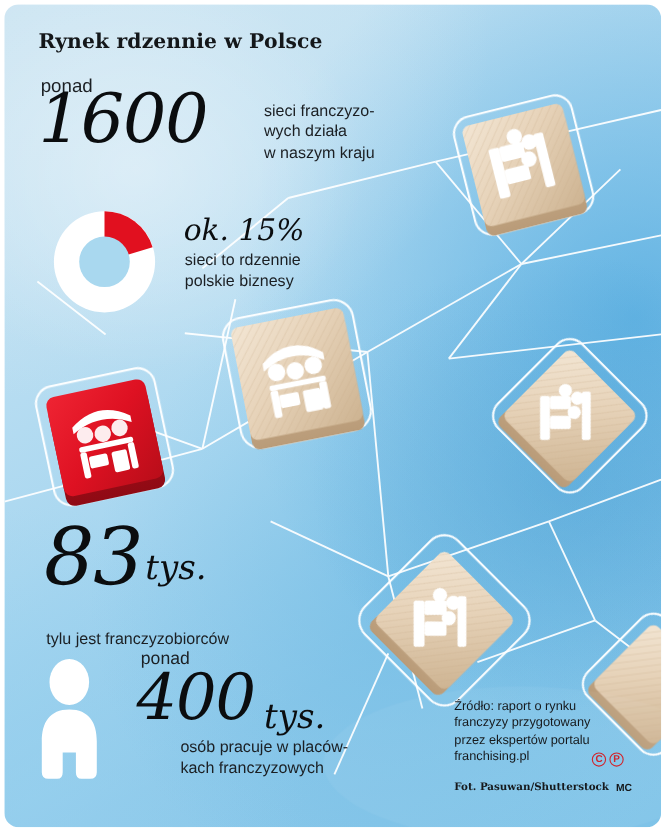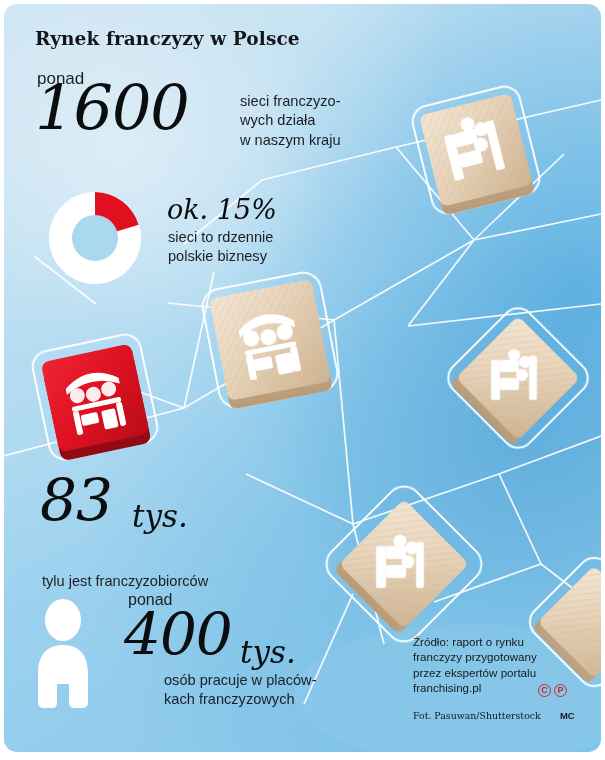--- a/index.html
+++ b/index.html
@@ -98,21 +98,21 @@
   #stat-donut .pct{
     position:absolute; left:130px; top:14px;
     font-family:"DejaVu Serif", serif;
     font-style:italic; font-size:27px; color:#0b0d0f;
     white-space:nowrap;
   }
   #stat-donut .desc{ position:absolute; left:131px; top:48px; width:200px; }
 
   
   #stat-franchisees{ left:36px; top:472px; width:330px; }
-  #stat-franchisees .bignum{ position:absolute; left:0; top:0; font-size:58px; }
+  #stat-franchisees .bignum{ position:absolute; left:0; top:0; font-size:72px; }
   #stat-franchisees .unit{ position:absolute; left:92px; top:22px; font-size:31px; }
   #stat-franchisees .desc{ position:absolute; left:2px; top:68px; width:330px;margin-top:28px; }
 
   
   #stat-employees{ left:28px; top:588px; width:360px; }
   .person-icon{ position:absolute; left:0; top:6px; }
   #stat-employees .kicker{ position:absolute; left:96px; top:0; font-size:16px; }
   #stat-employees .bignum{ position:absolute; left:92px; top:18px; font-size:58px; }
   #stat-employees .unit{ position:absolute; left:208px; top:42px; font-size:31px; }
   #stat-employees .desc{ position:absolute; left:96px; top:79px; width:230px;margin-left:36px; }
@@ -131,21 +131,21 @@
     width:13px; height:13px; border-radius:50%;
     border:1.4px solid #d2232a; color:#d2232a;
     font-family:"Liberation Sans", sans-serif;
     font-size:9px; font-weight:700;
     display:flex; align-items:center; justify-content:center;
     line-height:1;
   }
   #photo-credit{
     position:absolute; left:409px; top:706px;
     font-family:"DejaVu Serif", serif;
-    font-weight:400; font-size:9.4px; color:#16191c;
+    font-weight:700; font-size:9.4px; color:#16191c;
     white-space:nowrap;
   }
   #author-initials{
     position:absolute; left:556px; top:706px;
     font-family:"Liberation Sans", sans-serif;
     font-weight:700; font-size:9.4px; color:#16191c;
   }
 </style>
 </head>
 <body>
@@ -299,21 +299,21 @@
 
       <g transform="rotate(45 590 618)">
         <rect x="550" y="586" width="80" height="80" rx="7" fill="url(#woodSide)"></rect>
         <rect x="550" y="578" width="80" height="80" rx="7" fill="url(#woodG)"></rect>
         <rect x="550" y="578" width="80" height="80" rx="7" fill="url(#grain)"></rect>
       </g>
 
       <ellipse cx="470" cy="690" rx="180" ry="70" fill="#ffffff" opacity=".05"></ellipse>
     </svg>
 
-    <div class="title">Rynek franczyzy w Polsce</div>
+    <div class="title">Rynek rdzennie w Polsce</div>
 
     <div class="stat" id="stat-networks">
       <div class="kicker">ponad</div>
       <div class="bignum">1600</div>
       <div class="desc" style="white-space:pre-line">sieci franczyzo-
 wych działa
 w naszym kraju</div>
     </div>
 
     <div class="stat" id="stat-donut">

